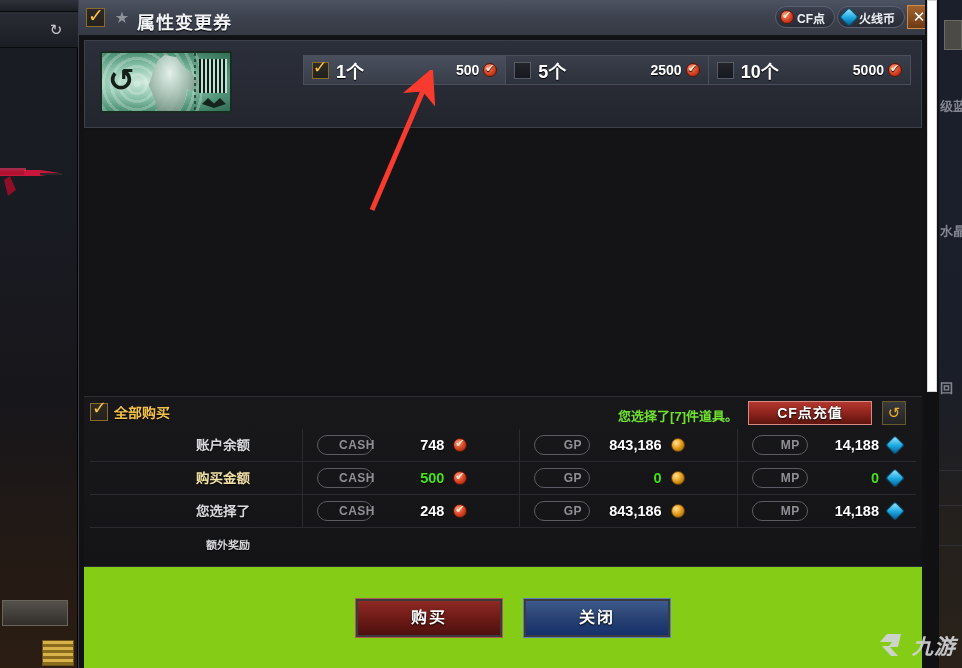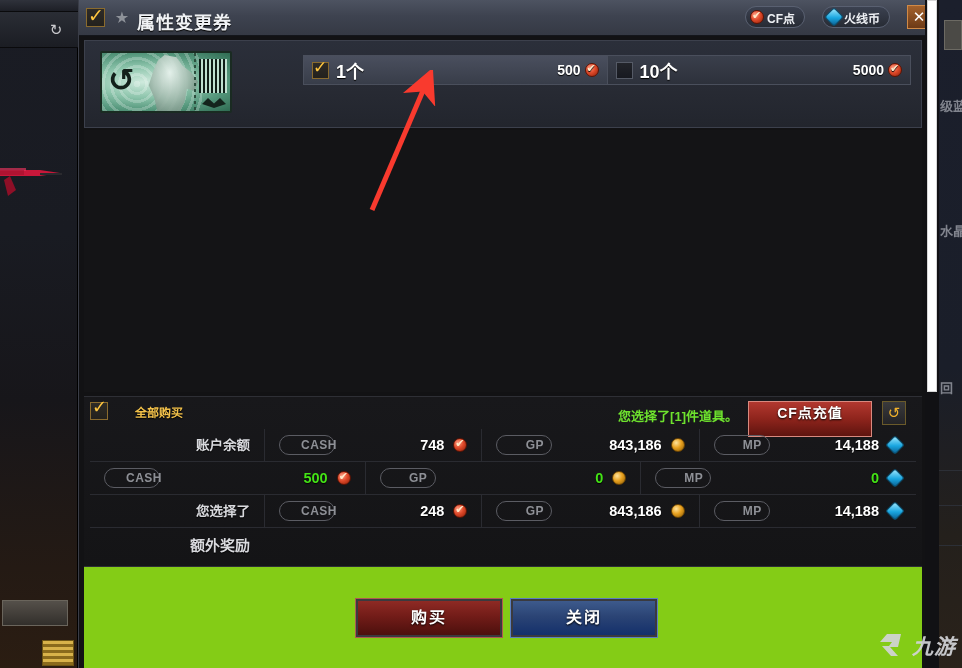--- a/index.html
+++ b/index.html
@@ -84,21 +84,21 @@
   }
   .hdr-star {
     position:absolute; left:34px; top:9px; width:18px; height:18px;
     color:#8e9299; font-size:16px; line-height:18px; text-align:center;
   }
   .hdr-title {
     position:absolute; left:58px; top:8px;
     color:#f0f2f5; font-size:18px; font-weight:bold; letter-spacing:1px;
     text-shadow:0 1px 1px #000;
   }
-  .hdr-btns { position:absolute; right:6px; top:5px; display:flex; align-items:center; gap:17px; }
+  .hdr-btns { position:absolute; right:6px; top:5px; display:flex; align-items:center; gap:2px; }
   .pill {
     display:flex; align-items:center; gap:3px; height:22px; padding:0 9px 0 4px;
     border-radius:11px; background:linear-gradient(180deg,#3b4150,#272b34);
     border:1px solid #596071;
     color:#eef0f4; font-size:12px; font-weight:bold; white-space:nowrap;
   }
   .close-btn {
     width:24px; height:24px; background:linear-gradient(180deg,#a4622c,#6d3a16);
     border:1px solid #d08a47; color:#fff; font-size:15px; font-weight:bold;
     line-height:22px; text-align:center; cursor:pointer;
@@ -204,40 +204,40 @@
   .summary {
     position:absolute; left:5px; top:396px; width:838px; height:170px;
     background:linear-gradient(180deg,#18181b 0%,#141416 100%);
     border-top:1px solid #2e2f35;
   }
   .sum-top { position:relative; height:32px; }
   .buyall {
     position:absolute; left:6px; top:5px; display:flex; align-items:center; gap:6px;
   }
   .buyall .qbox { width:18px; height:18px; }
-  .buyall-label { color:#f2c14a; font-size:12px; font-weight:bold; text-shadow:0 1px 1px #000;margin-left:21px; }
+  .buyall-label { color:#f2c14a; font-size:14px; font-weight:bold; text-shadow:0 1px 1px #000; }
   .sel-note {
     position:absolute; right:184px; top:9px;
     color:#6ee22e; font-size:13px; font-weight:bold; white-space:nowrap;
   }
   .recharge-btn {
-    position:absolute; right:50px; top:4px; width:124px; height:36px;
+    position:absolute; right:50px; top:4px; width:124px; height:24px;
     background:linear-gradient(180deg,#b2382f 0%,#8e241c 50%,#5e140f 100%);
     border:1px solid #d9897f;
     color:#ffffff; font-size:14px; font-weight:bold; letter-spacing:1px;
     line-height:22px; text-align:center; text-shadow:0 1px 2px #000; cursor:pointer;
   }
   .refresh-btn {
     position:absolute; right:16px; top:4px; width:24px; height:24px;
     background:linear-gradient(180deg,#3a3a3c,#232326); border:1px solid #6a5a2a;
     color:#f0b12c; font-size:15px; line-height:22px; text-align:center; cursor:pointer;
   }
 
   .sum-table { position:absolute; left:6px; top:32px; right:6px; }
-  .srow { display:flex; height:33px; border-bottom:1px solid #2a2b31; }
+  .srow { display:flex; height:33px; border-bottom:1px solid #2a2b31;gap:38px; }
   .srow:last-child { border-bottom:none; }
   .srow .rlabel {
     width:174px; flex:none; color:#d9dade; font-size:13.5px; font-weight:bold;
     line-height:33px; text-align:right; padding-right:14px;
     text-shadow:0 1px 1px #000;
   }
   .srow.highlight .rlabel { color:#efe0a4; }
   .scell {
     flex:1; display:flex; align-items:center; gap:9px; padding:0 14px;
     border-left:1px solid #2a2b31;
@@ -249,42 +249,42 @@
     line-height:18px; text-align:center; letter-spacing:.5px;padding-left:21px;
   }
   .sval {
     margin-left:auto; color:#ffffff; font-size:14.5px; font-weight:bold;
     text-shadow:0 1px 1px #000; white-space:nowrap;
   }
   .sval.green { color:#44e316; }
   .sicon { flex:none; }
   .bonus-row { height:32px; display:flex; align-items:center; }
   .bonus-label {
-    width:174px; flex:none; color:#d9dade; font-size:15px; font-weight:bold;
+    width:174px; flex:none; color:#d9dade; font-size:11px; font-weight:bold;
     text-align:right; padding-right:14px; text-shadow:0 1px 1px #000;
   }
 
   
   .footer {
     position:absolute; left:5px; top:566px; width:838px; height:122px;
     background:#84cc16; border-top:1px solid #2e2f35;
   }
   .fbtn {
     position:absolute; top:32px; width:146px; height:38px;
     font-size:16px; font-weight:bold; letter-spacing:2px;
     line-height:34px; text-align:center; color:#ffffff;
     text-shadow:0 1px 2px #000; cursor:pointer;
   }
   .fbtn-buy {
     left:272px;
     background:linear-gradient(180deg,#8e2a24 0%,#721c18 45%,#4c100d 100%);
     border:2px solid #3a3a3f; outline:1px solid #b05a50;
   }
   .fbtn-close {
-    left:427px;
+    left:440px;
     background:linear-gradient(180deg,#3d5a8c 0%,#2b4475 45%,#14306b 100%);
     border:2px solid #3a3a3f; outline:1px solid #5d7fc0;
   }
 
   
   .arrow { position:absolute; left:355px; top:70px; width:100px; height:150px;
     pointer-events:none; }
 
   
   .watermark { position:absolute; right:6px; bottom:8px; display:flex;
@@ -362,20 +362,28 @@
           <div class="qbox on">
             <span class="tick">✓</span>
           </div>
           <span class="qty-label">1个</span>
           <span class="qty-price">
             <span>500</span>
             <span class="coin coin-cf"></span>
           </span>
         </div>
 
+        <div class="qty-opt">
+          <div class="qbox"></div>
+          <span class="qty-label">5个</span>
+          <span class="qty-price">
+            <span>2500</span>
+            <span class="coin coin-cf"></span>
+          </span>
+        </div>
 
         <div class="qty-opt">
           <div class="qbox"></div>
           <span class="qty-label">10个</span>
           <span class="qty-price">
             <span>5000</span>
             <span class="coin coin-cf"></span>
           </span>
         </div>
 
@@ -393,21 +401,21 @@
 
     <div class="summary">
 
       <div class="sum-top">
         <div class="buyall">
           <div class="qbox on">
             <span class="tick" style="font-size:18px;left:1px;top:-4px;">✓</span>
           </div>
           <span class="buyall-label">全部购买</span>
         </div>
-        <div class="sel-note">您选择了[1]件道具。</div>
+        <div class="sel-note">您选择了[7]件道具。</div>
         <div class="recharge-btn">CF点充值</div>
         <div class="refresh-btn">↺</div>
       </div>
 
       <div class="sum-table">
 
         <div class="srow">
           <div class="rlabel">账户余额</div>
           <div class="scell">
             <span class="tagpill">CASH</span>
@@ -420,20 +428,21 @@
             <span class="coin coin-gp sicon"></span>
           </div>
           <div class="scell">
             <span class="tagpill">MP</span>
             <span class="sval">14,188</span>
             <span class="coin coin-mp sicon"></span>
           </div>
         </div>
 
         <div class="srow highlight">
+          <div class="rlabel">购买金额</div>
           <div class="scell">
             <span class="tagpill">CASH</span>
             <span class="sval green">500</span>
             <span class="coin coin-cf sicon"></span>
           </div>
           <div class="scell">
             <span class="tagpill">GP</span>
             <span class="sval green">0</span>
             <span class="coin coin-gp sicon"></span>
           </div>

